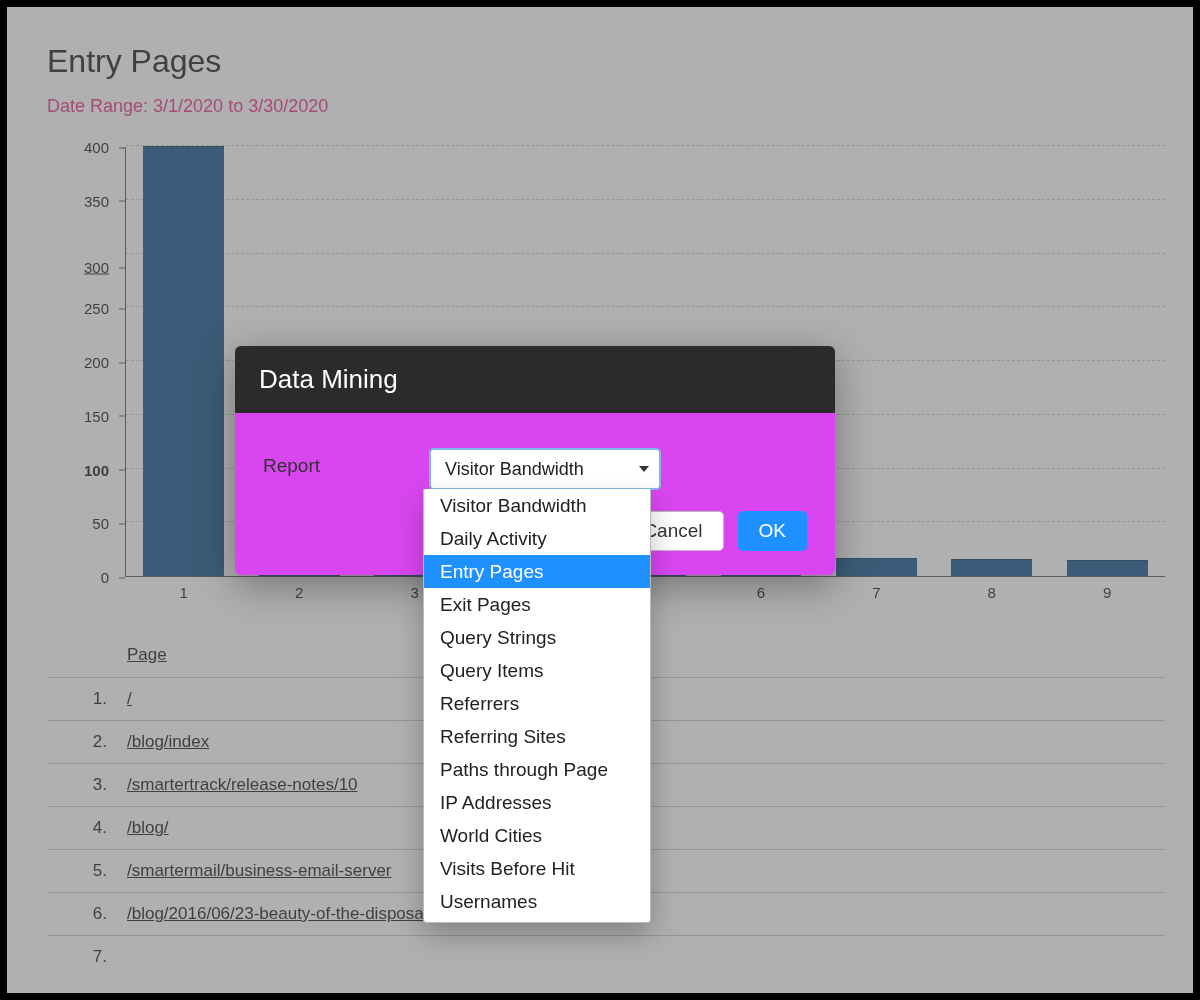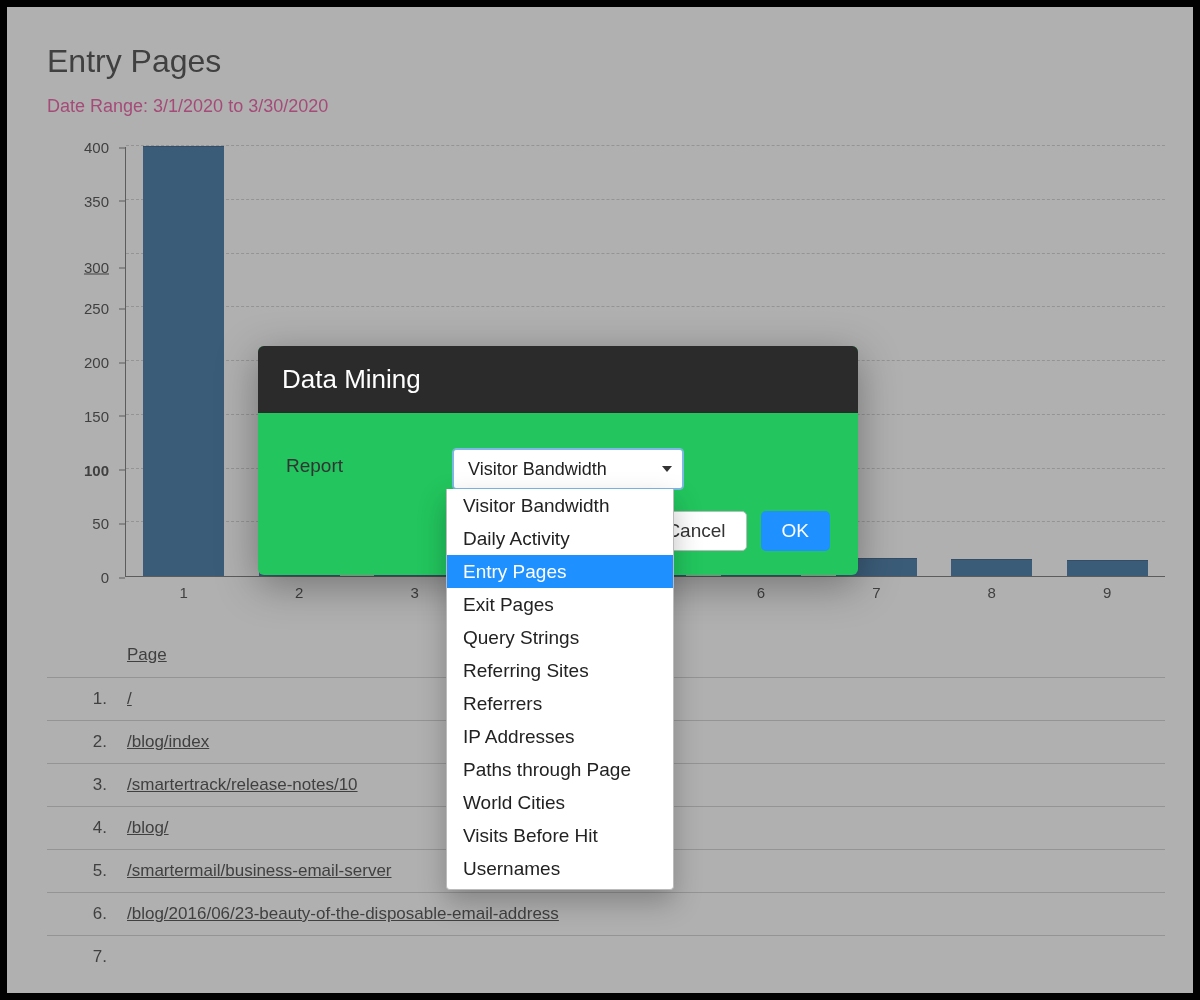--- a/index.html
+++ b/index.html
@@ -127,24 +127,24 @@
   .overlay {
     position: absolute;
     inset: 0;
     background: rgba(80,80,80,0.45);
     z-index: 10;
   }
 
   
   .modal {
     position: absolute;
-    left: 251px;
+    left: 228px;
     top: 339px;
     width: 600px;
-    background: #22c55e;
+    background: #d946ef;
     border-radius: 6px;
     box-shadow: 0 10px 40px rgba(0,0,0,0.35);
     z-index: 20;
     overflow: visible;
   }
   .modal-header {
     background: #2b2b2b;
     color: #fff;
     padding: 18px 24px;
     font-size: 26px;
@@ -358,24 +358,25 @@
         <div class="select-box">
           <span>Visitor Bandwidth</span>
           <span class="chevron"></span>
         </div>
         <div class="dropdown" id="dropdown">
             <div class="dropdown-item">Visitor Bandwidth</div>
             <div class="dropdown-item">Daily Activity</div>
             <div class="dropdown-item selected">Entry Pages</div>
             <div class="dropdown-item">Exit Pages</div>
             <div class="dropdown-item">Query Strings</div>
+            <div class="dropdown-item">Query Items</div>
+            <div class="dropdown-item">Referrers</div>
             <div class="dropdown-item">Referring Sites</div>
-            <div class="dropdown-item">Referrers</div>
+            <div class="dropdown-item">Paths through Page</div>
             <div class="dropdown-item">IP Addresses</div>
-            <div class="dropdown-item">Paths through Page</div>
             <div class="dropdown-item">World Cities</div>
             <div class="dropdown-item">Visits Before Hit</div>
             <div class="dropdown-item">Usernames</div>
           </div>
       </div>
     </div>
     <div class="modal-footer">
       <button class="btn btn-cancel">Cancel</button>
       <button class="btn btn-ok">OK</button>
     </div>

